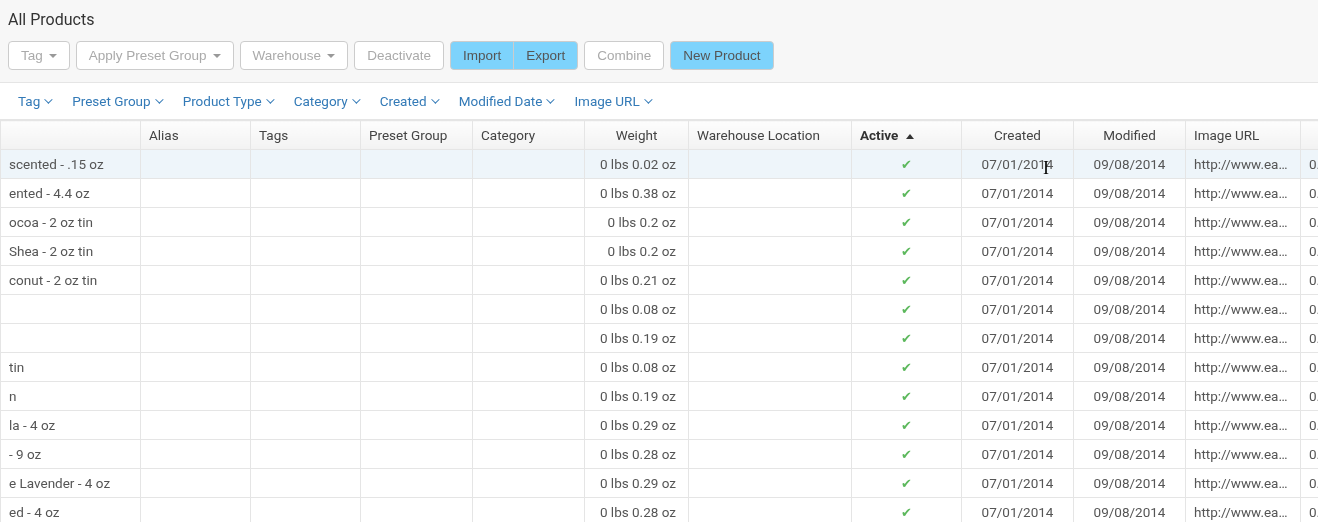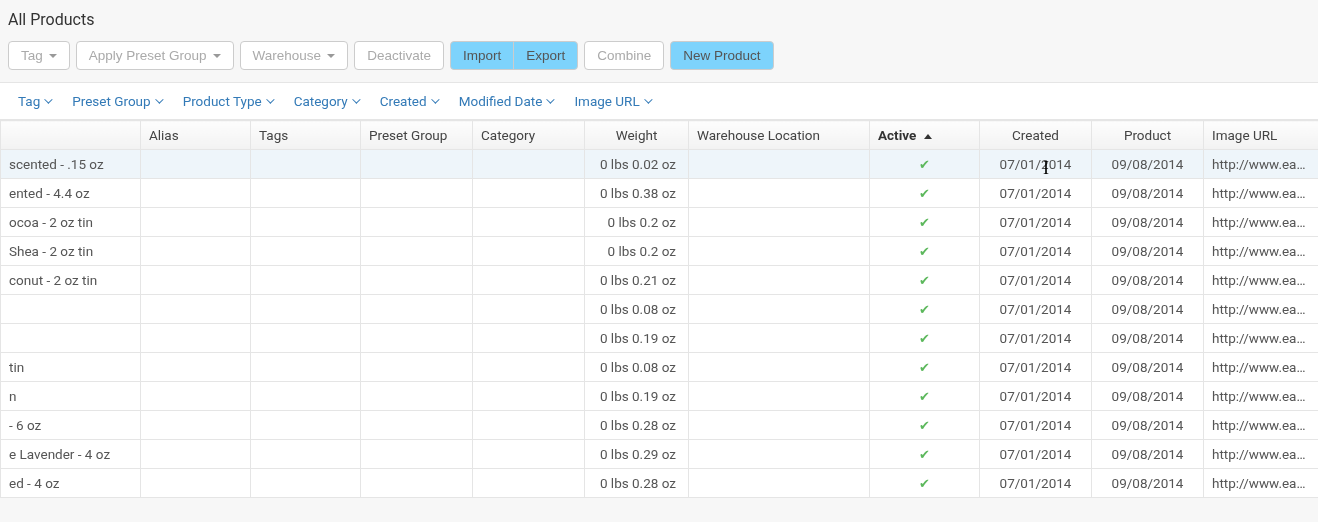--- a/index.html
+++ b/index.html
@@ -90,21 +90,21 @@
   font-weight: 400;
 }
 thead th.sorted { font-weight: 700; color: #333; }
 tbody tr.highlight { background: #eef5fa; }
 .col-name { width: 140px; }
 .col-alias { width: 110px; }
 .col-tags { width: 110px; }
 .col-preset { width: 112px; }
 .col-category { width: 112px; }
 .col-weight { width: 104px; text-align: right; }
-.col-warehouse { width: 181px; margin-top: 14px; }
+.col-warehouse { width: 163px; margin-top: 14px; }
 .col-active { width: 110px; text-align: center; }
 .col-created { width: 112px; text-align: center; }
 .col-modified { width: 112px; text-align: center; }
 .col-image { width: 115px; }
 .col-last { width: 18px; }
 td.col-weight { text-align: right; padding-right: 12px; }
 td.col-active { text-align: center; }
 td.col-created, td.col-modified { text-align: center; }
 .sort-caret-up {
   display: inline-block;
@@ -205,21 +205,21 @@
         <th class="col-tags">Tags</th>
         <th class="col-preset">Preset Group</th>
         <th class="col-category">Category</th>
         <th class="col-weight" style="text-align:center">Weight</th>
         <th class="col-warehouse">Warehouse Location</th>
         <th class="col-active sorted" style="text-align:left">
           <span>Active</span>
           <span class="sort-caret-up"></span>
         </th>
         <th class="col-created">Created</th>
-        <th class="col-modified">Product</th>
+        <th class="col-modified">Modified</th>
         <th class="col-image">Image URL</th>
         <th class="col-last"></th>
       </tr>
     </thead>
     <tbody id="table-body">
         <tr class="highlight">
           <td class="col-name">scented - .15 oz</td>
           <td class="col-alias"></td>
           <td class="col-tags"></td>
           <td class="col-preset"></td>
@@ -338,21 +338,35 @@
           <td class="col-category"></td>
           <td class="col-weight">0 lbs 0.19 oz</td>
           <td class="col-warehouse"></td>
           <td class="col-active"><span class="check">✔</span></td>
           <td class="col-created">07/01/2014</td>
           <td class="col-modified">09/08/2014</td>
           <td class="col-image">http://www.eart...</td>
           <td class="col-last">0</td>
         </tr>
         <tr>
-          <td class="col-name">- 6 oz</td>
+          <td class="col-name">la - 4 oz</td>
+          <td class="col-alias"></td>
+          <td class="col-tags"></td>
+          <td class="col-preset"></td>
+          <td class="col-category"></td>
+          <td class="col-weight">0 lbs 0.29 oz</td>
+          <td class="col-warehouse"></td>
+          <td class="col-active"><span class="check">✔</span></td>
+          <td class="col-created">07/01/2014</td>
+          <td class="col-modified">09/08/2014</td>
+          <td class="col-image">http://www.eart...</td>
+          <td class="col-last">0</td>
+        </tr>
+        <tr>
+          <td class="col-name">- 9 oz</td>
           <td class="col-alias"></td>
           <td class="col-tags"></td>
           <td class="col-preset"></td>
           <td class="col-category"></td>
           <td class="col-weight">0 lbs 0.28 oz</td>
           <td class="col-warehouse"></td>
           <td class="col-active"><span class="check">✔</span></td>
           <td class="col-created">07/01/2014</td>
           <td class="col-modified">09/08/2014</td>
           <td class="col-image">http://www.eart...</td>

